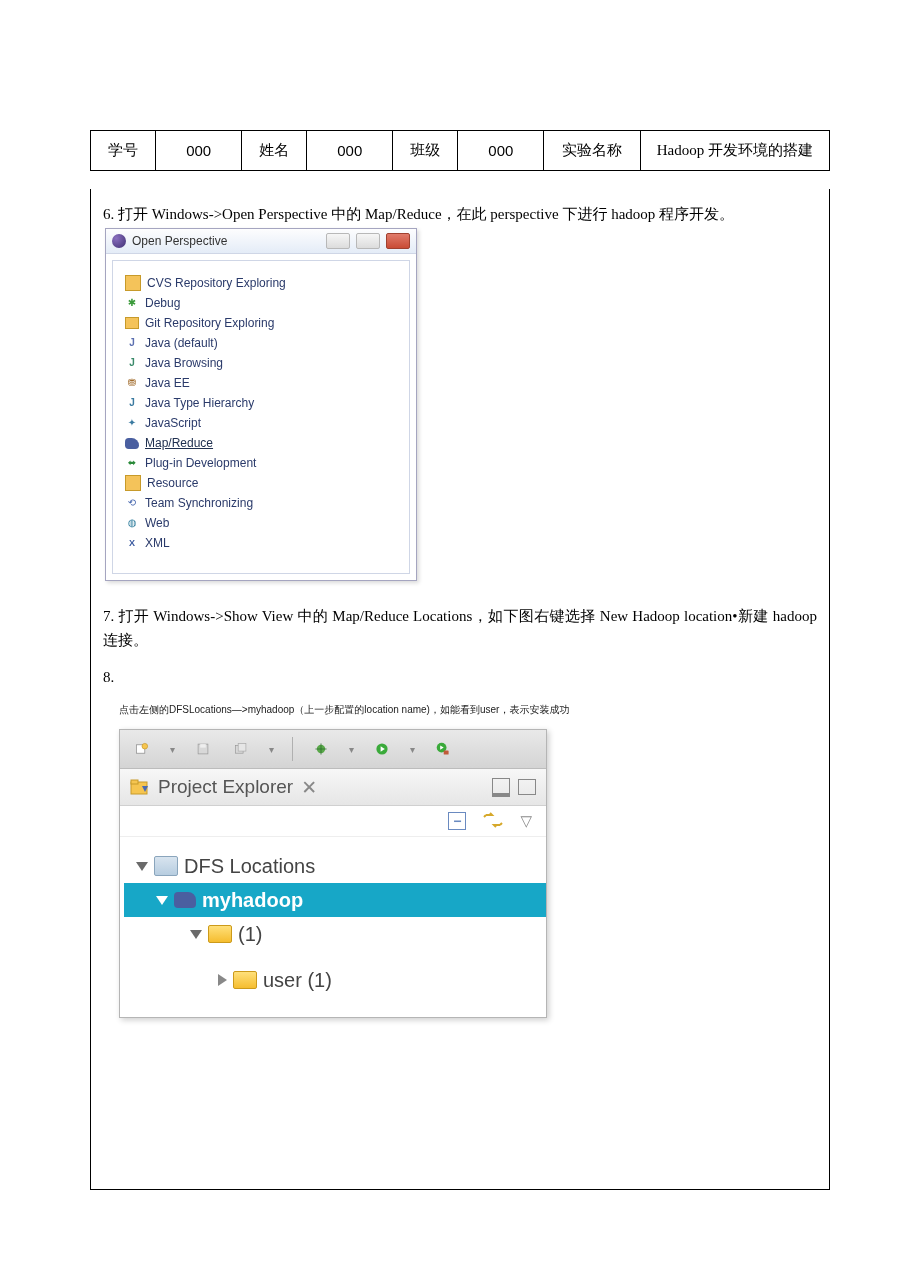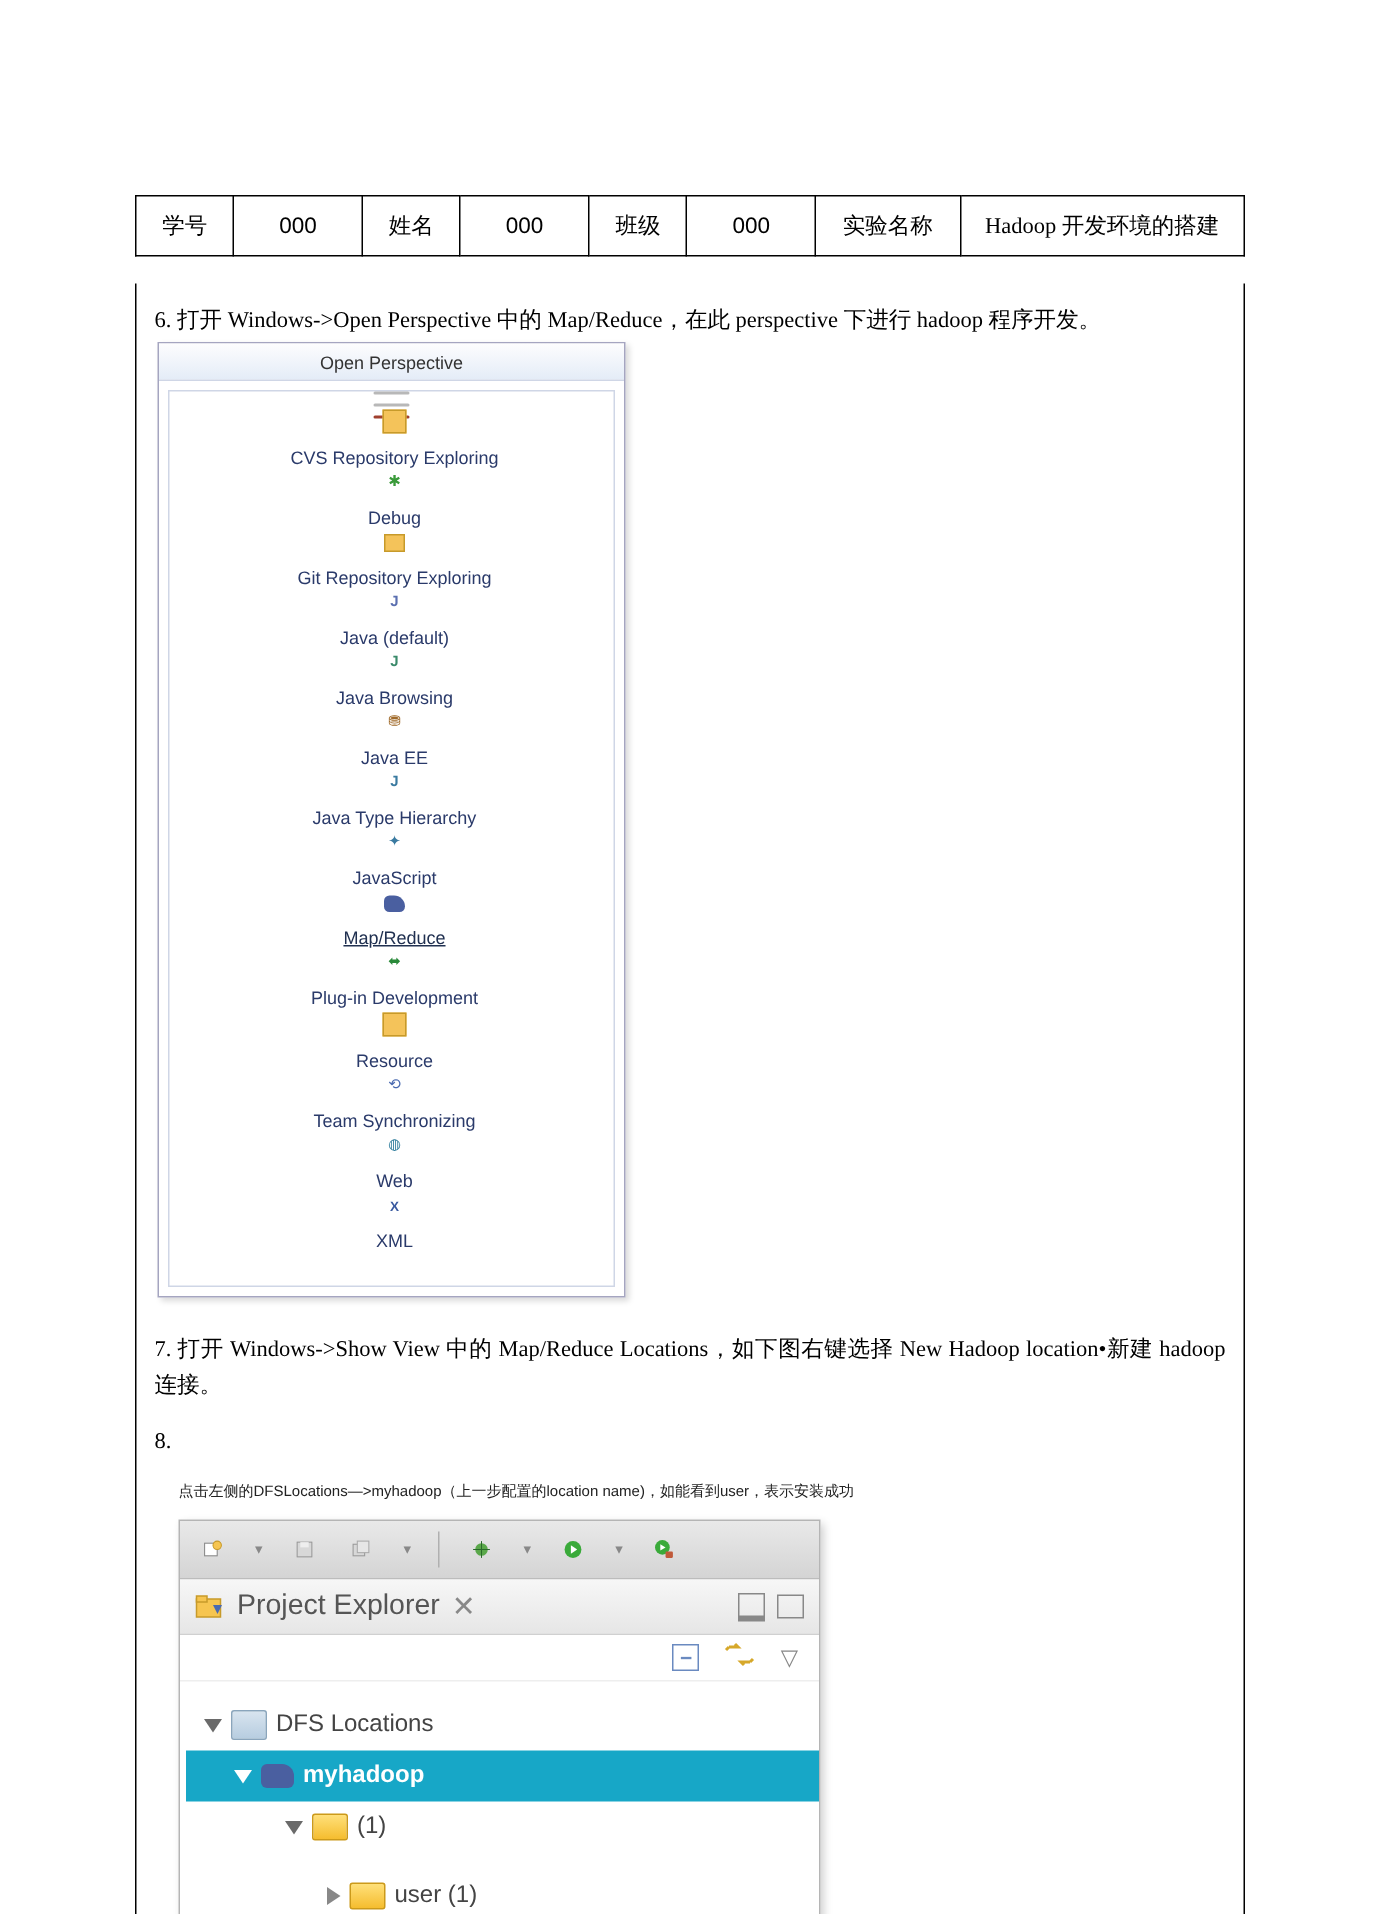--- a/index.html
+++ b/index.html
@@ -59,21 +59,20 @@
   }
   .dlg-title {
     display: flex;
     align-items: center;
     gap: 6px;
     height: 24px;
     padding: 0 6px;
     background: linear-gradient(#fdfdfe, #e4ecf7);
     border-bottom: 1px solid #cfd6e6;
     color: #333;
-    flex-direction: column;
   }
   .dlg-title .grow { flex: 1; }
   .dlg-title .wbtn {
     width: 22px; height: 14px;
     border: 1px solid #b8b8b8;
     background: linear-gradient(#f6f6f6,#dcdcdc);
     border-radius: 2px;
   }
   .dlg-title .wbtn.close {
     background: linear-gradient(#e07a6a,#c94b35);
@@ -88,21 +87,20 @@
     border: 1px solid #cfd6e6;
     margin: 6px;
   }
   .dlg-row {
     display: flex;
     align-items: center;
     gap: 6px;
     line-height: 20px;
     padding: 0 2px;
     white-space: nowrap;
-    flex-direction: column;
   }
   .dlg-row .ico {
     width: 14px; height: 14px;
     display: inline-flex; align-items: center; justify-content: center;
     font-size: 10px;
   }
   .ico-box { background: #f4c35a; border: 1px solid #c79a2a; }
   .ico-bug { color: #3a9a3a; }
   .ico-git { background: #f4c35a; border: 1px solid #c79a2a; display:inline-block; width:12px; height:10px; }
   .txt-blue { color: #2a3a6a; }
@@ -157,21 +155,21 @@
     align-items: center;
     justify-content: flex-end;
     gap: 16px;
     padding: 0 14px;
     background: #fff;
     border-bottom: 1px solid #eee;
   }
   .minus-box { width:16px; height:16px; border:1.6px solid #6a8ac0; display:flex; align-items:center; justify-content:center; color:#6a8ac0; font-weight:bold; font-size:14px; }
   .tree {
     padding: 12px 6px 20px 10px;
-    font-size: 16px;
+    font-size: 20px;
     color: #444;
   }
   .tree-row {
     display: flex;
     align-items: center;
     gap: 6px;
     line-height: 34px;
     height: 34px;
   }
   .indent1 { padding-left: 6px; }

